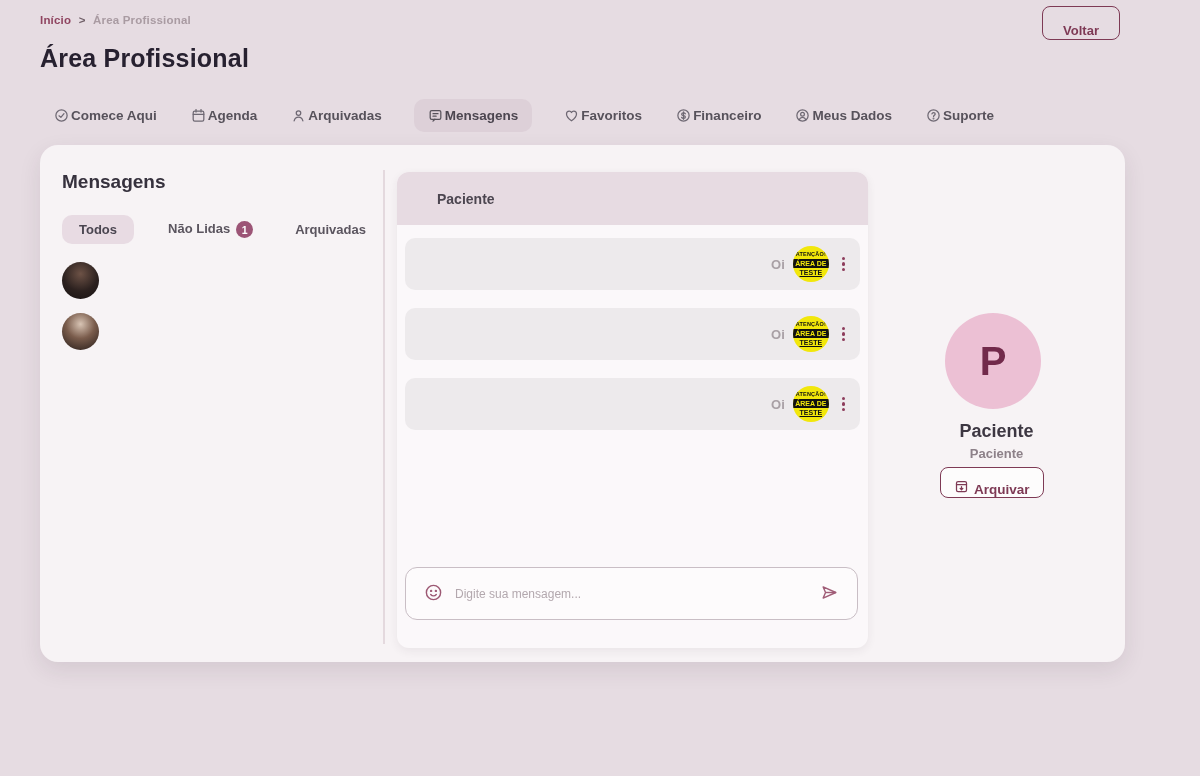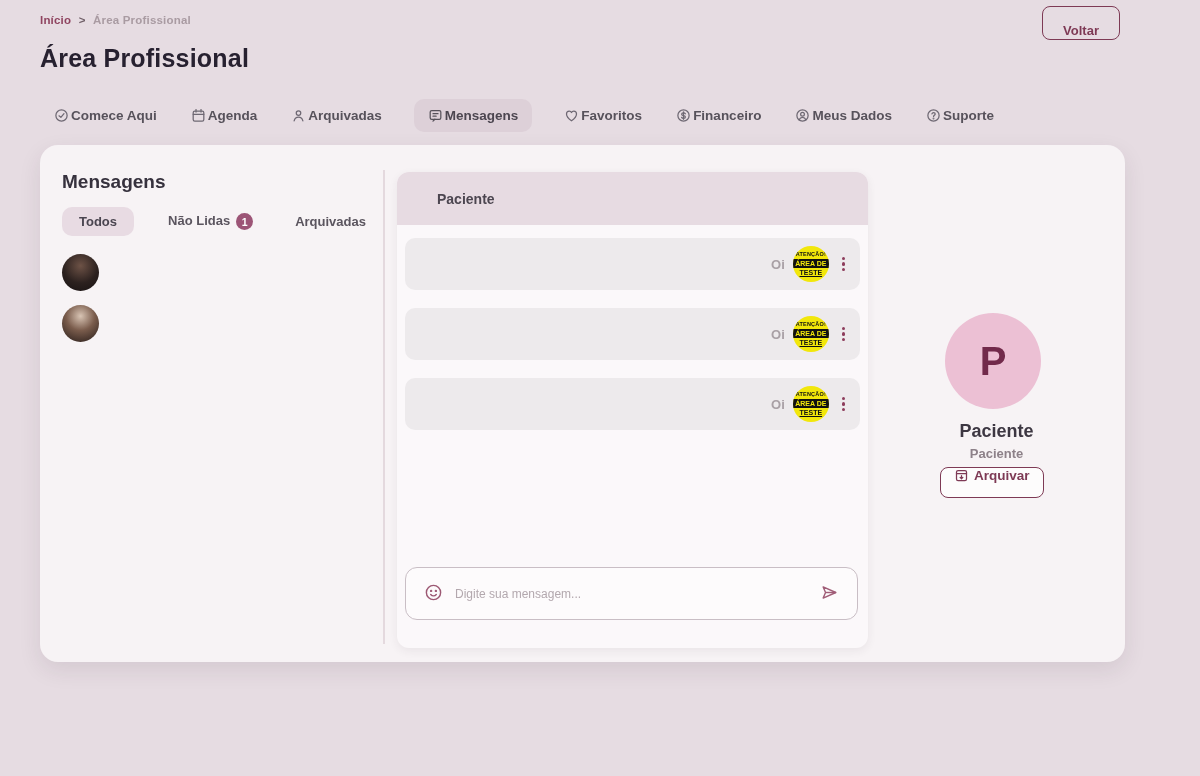--- a/index.html
+++ b/index.html
@@ -39,21 +39,21 @@
   
   .main-card {
     position:absolute; left:40px; top:145px; width:1085px; height:517px;
     background:#f7f3f5; border-radius:18px;
     box-shadow:0 8px 22px rgba(60,40,55,.10);
   }
 
   
   .left-panel { position:absolute; left:0; top:0; width:343px; height:100%; padding:26px 0 0 22px; }
   .lp-title { font-size:19px; font-weight:700; color:#36313d; }
-  .lp-filters { display:flex; align-items:center; margin-top:14px; }
+  .lp-filters { display:flex; align-items:center; margin-top:22px; }
   .filter-pill {
     background:#e8dbe3; border-radius:10px; padding:7px 17px;
     font-size:13px; font-weight:700; color:#4a4550; cursor:pointer;
   }
   .filter-plain {
     font-size:13px; font-weight:600; color:#5b555f; cursor:pointer;
     display:flex; align-items:flex-start; gap:6px;
   }
   .filter-unread { margin-left:34px; }
   .filter-archived { margin-left:42px; }
@@ -120,21 +120,21 @@
     position:absolute; left:77px; top:168px; width:96px; height:96px; border-radius:50%;
     background:#ecc0d4; display:flex; align-items:center; justify-content:center;
     font-size:40px; font-weight:700; color:#722a4b;
   }
   .patient-name { position:absolute; top:276px; width:100%; text-align:center; font-size:18px; font-weight:700; color:#3d3742; }
   .patient-sub  { position:absolute; top:301px; width:100%; text-align:center; font-size:13px; font-weight:600; color:#8d8189; }
   .btn-archive {
     position:absolute; left:72px; top:322px; height:31px; padding:0 13px;
     background:#fdfcfc; border:1.6px solid #7e3a55; border-radius:8px;
     color:#7e3a55; font-size:13.5px; font-weight:700; font-family:inherit; cursor:pointer;
-    display:flex; align-items:flex-start; gap:5px;
+    display:flex; align-items:flex-end; gap:5px;
   }
 </style>
 </head>
 <body>
 
 <div class="breadcrumb">
   <span class="bc-home">Início</span>
   <span class="bc-sep">&gt;</span>
   <span class="bc-cur">Área Profissional</span>
 </div>

